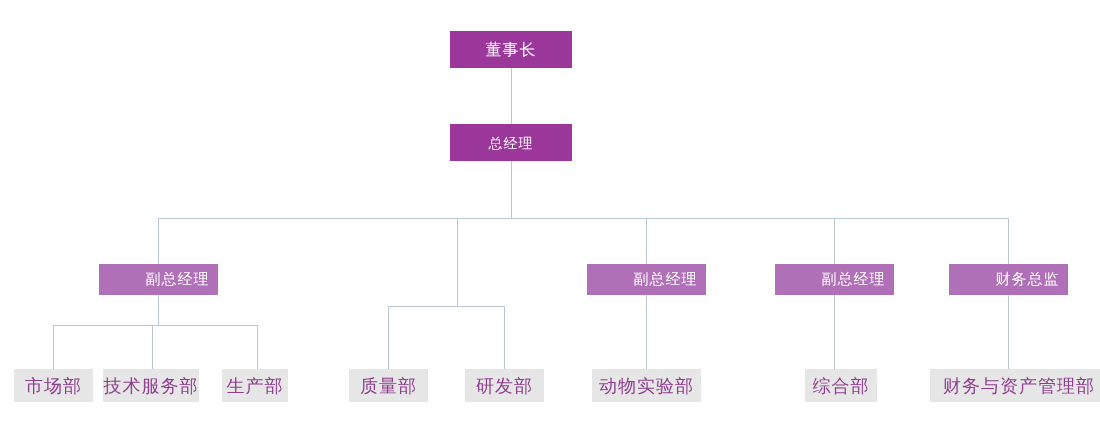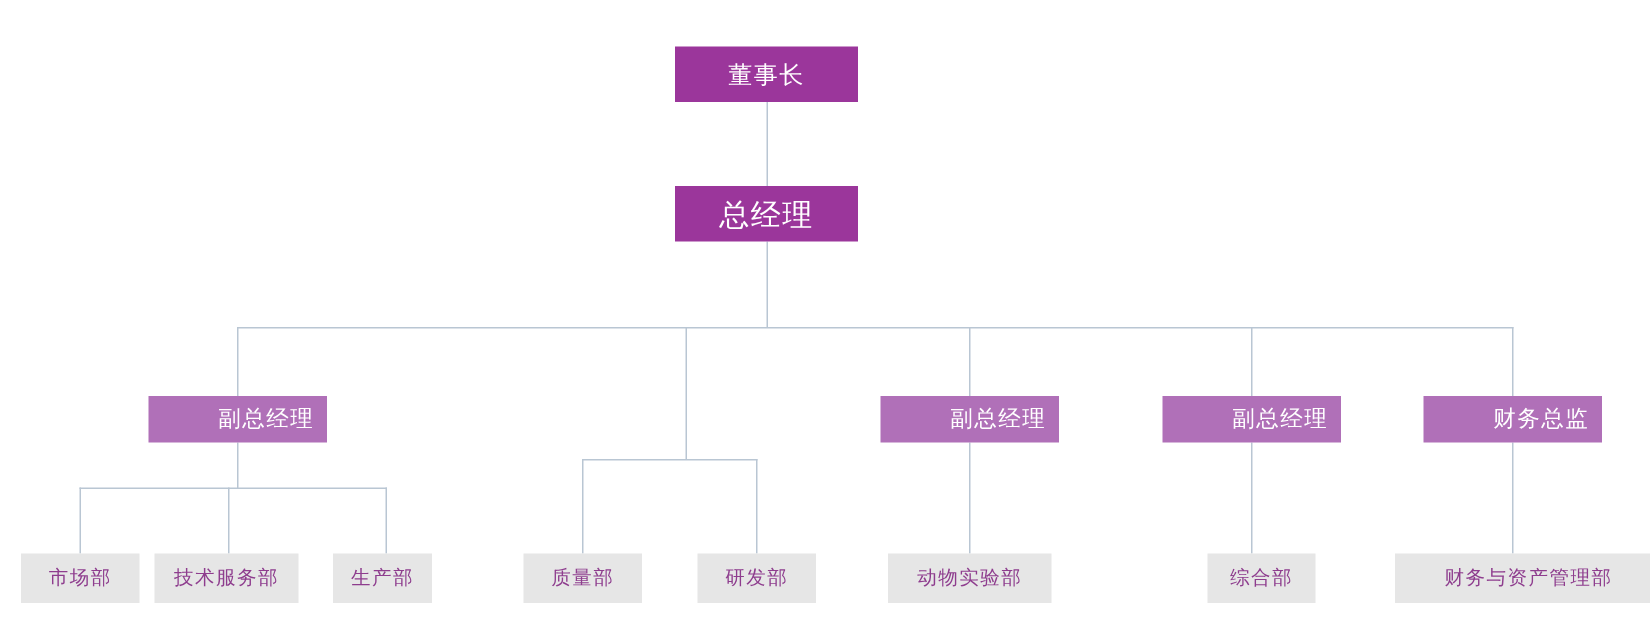--- a/index.html
+++ b/index.html
@@ -40,34 +40,34 @@
   }
   .node.level1 {
     background: #9b369b;
     color: #ffffff;
     font-size: 16px;
     height: 37px;
   }
   .node.level2 {
     background: #9b369b;
     color: #ffffff;
-    font-size: 20px;
+    font-size: 14px;
     height: 37px;
   }
   .node.level3 {
     background: #b070b8;
     color: #ffffff;
     font-size: 15px;
     height: 31px;
     padding-left: 38px;
   }
   .node.level4 {
     background: #e6e6e6;
     color: #8e3d8e;
-    font-size: 13px;
+    font-size: 18px;
     height: 33px;
   }
 </style>
 </head>
 <body>
 
 <div id="org-chart">
 
   <div class="line v" style="left:511px; top:68px; height:56px;"></div>
 

